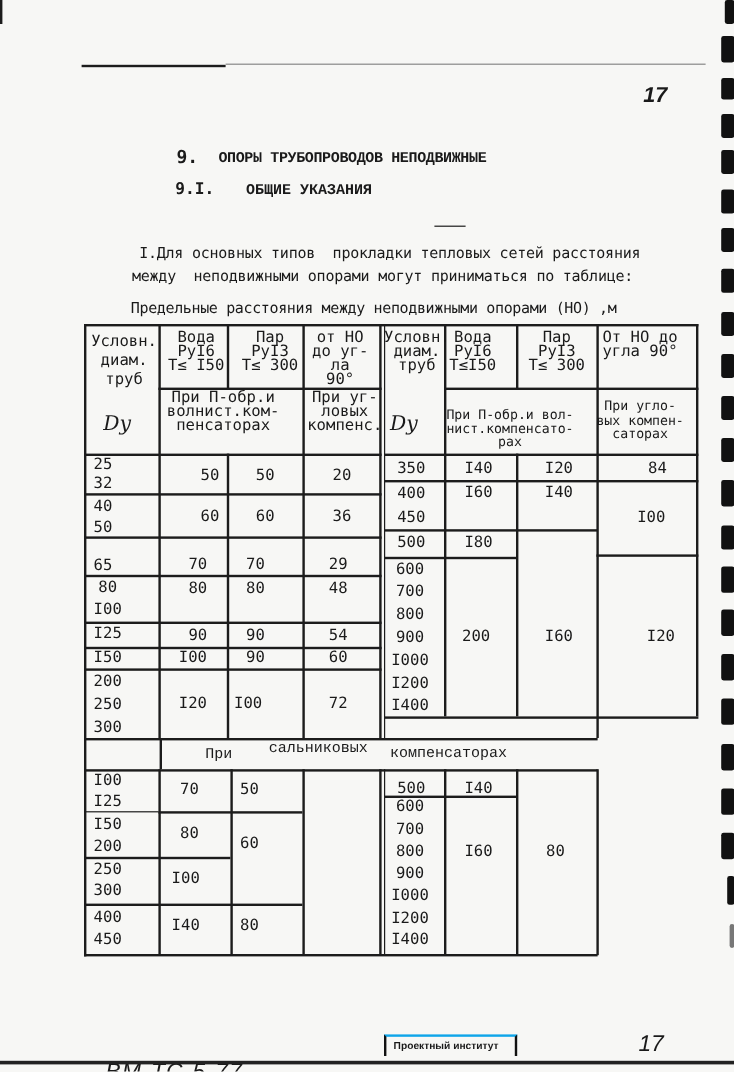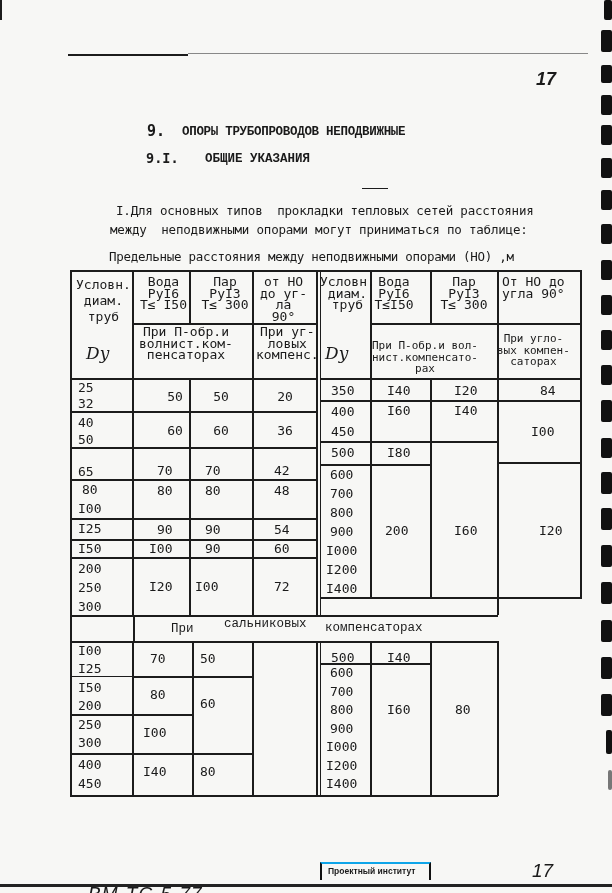--- a/index.html
+++ b/index.html
@@ -169,21 +169,21 @@
 
 <div class="stack" style="left:78px;top:414px;line-height:17px;">40
 50</div>
 <div class="cell-c num" style="left:133px;top:413px;width:56px;height:34px;padding-left:14px;">60</div>
 <div class="cell-c num" style="left:190px;top:413px;width:62px;height:34px;">60</div>
 <div class="cell-c num" style="left:253px;top:413px;width:64px;height:34px;">36</div>
 
 <div class="stack" style="left:78px;top:463px;">65</div>
 <div class="t num" style="left:157px;top:464px;">70</div>
 <div class="t num" style="left:205px;top:464px;">70</div>
-<div class="t num" style="left:274px;top:464px;">42</div>
+<div class="t num" style="left:274px;top:464px;">29</div>
 
 <div class="stack" style="left:78px;top:481px;">80
 I00</div>
 <div class="t num" style="left:157px;top:484px;">80</div>
 <div class="t num" style="left:205px;top:484px;">80</div>
 <div class="t num" style="left:274px;top:484px;">48</div>
 
 <div class="stack" style="left:78px;top:520px;">I25</div>
 <div class="t num" style="left:157px;top:523px;">90</div>
 <div class="t num" style="left:205px;top:523px;">90</div>

